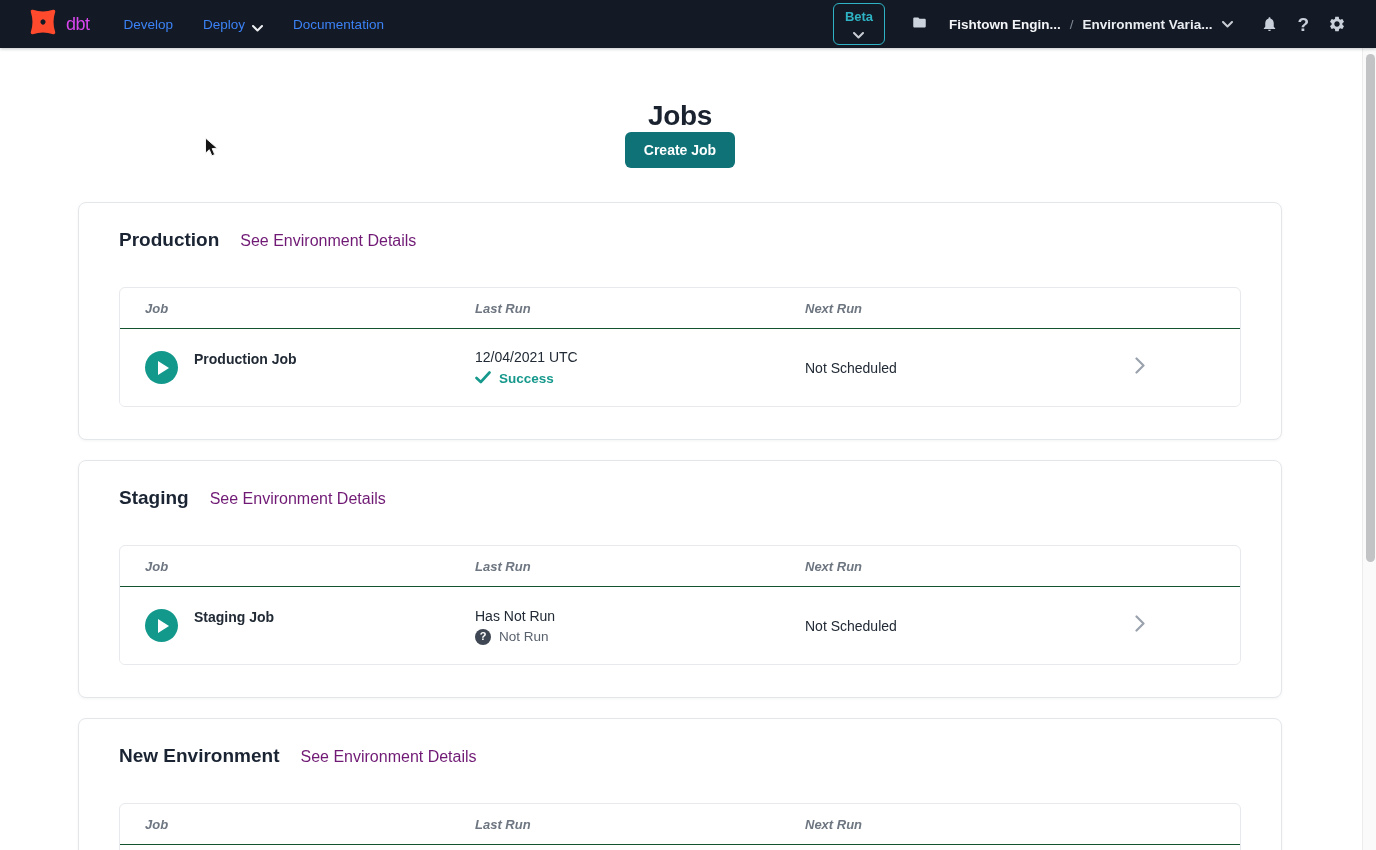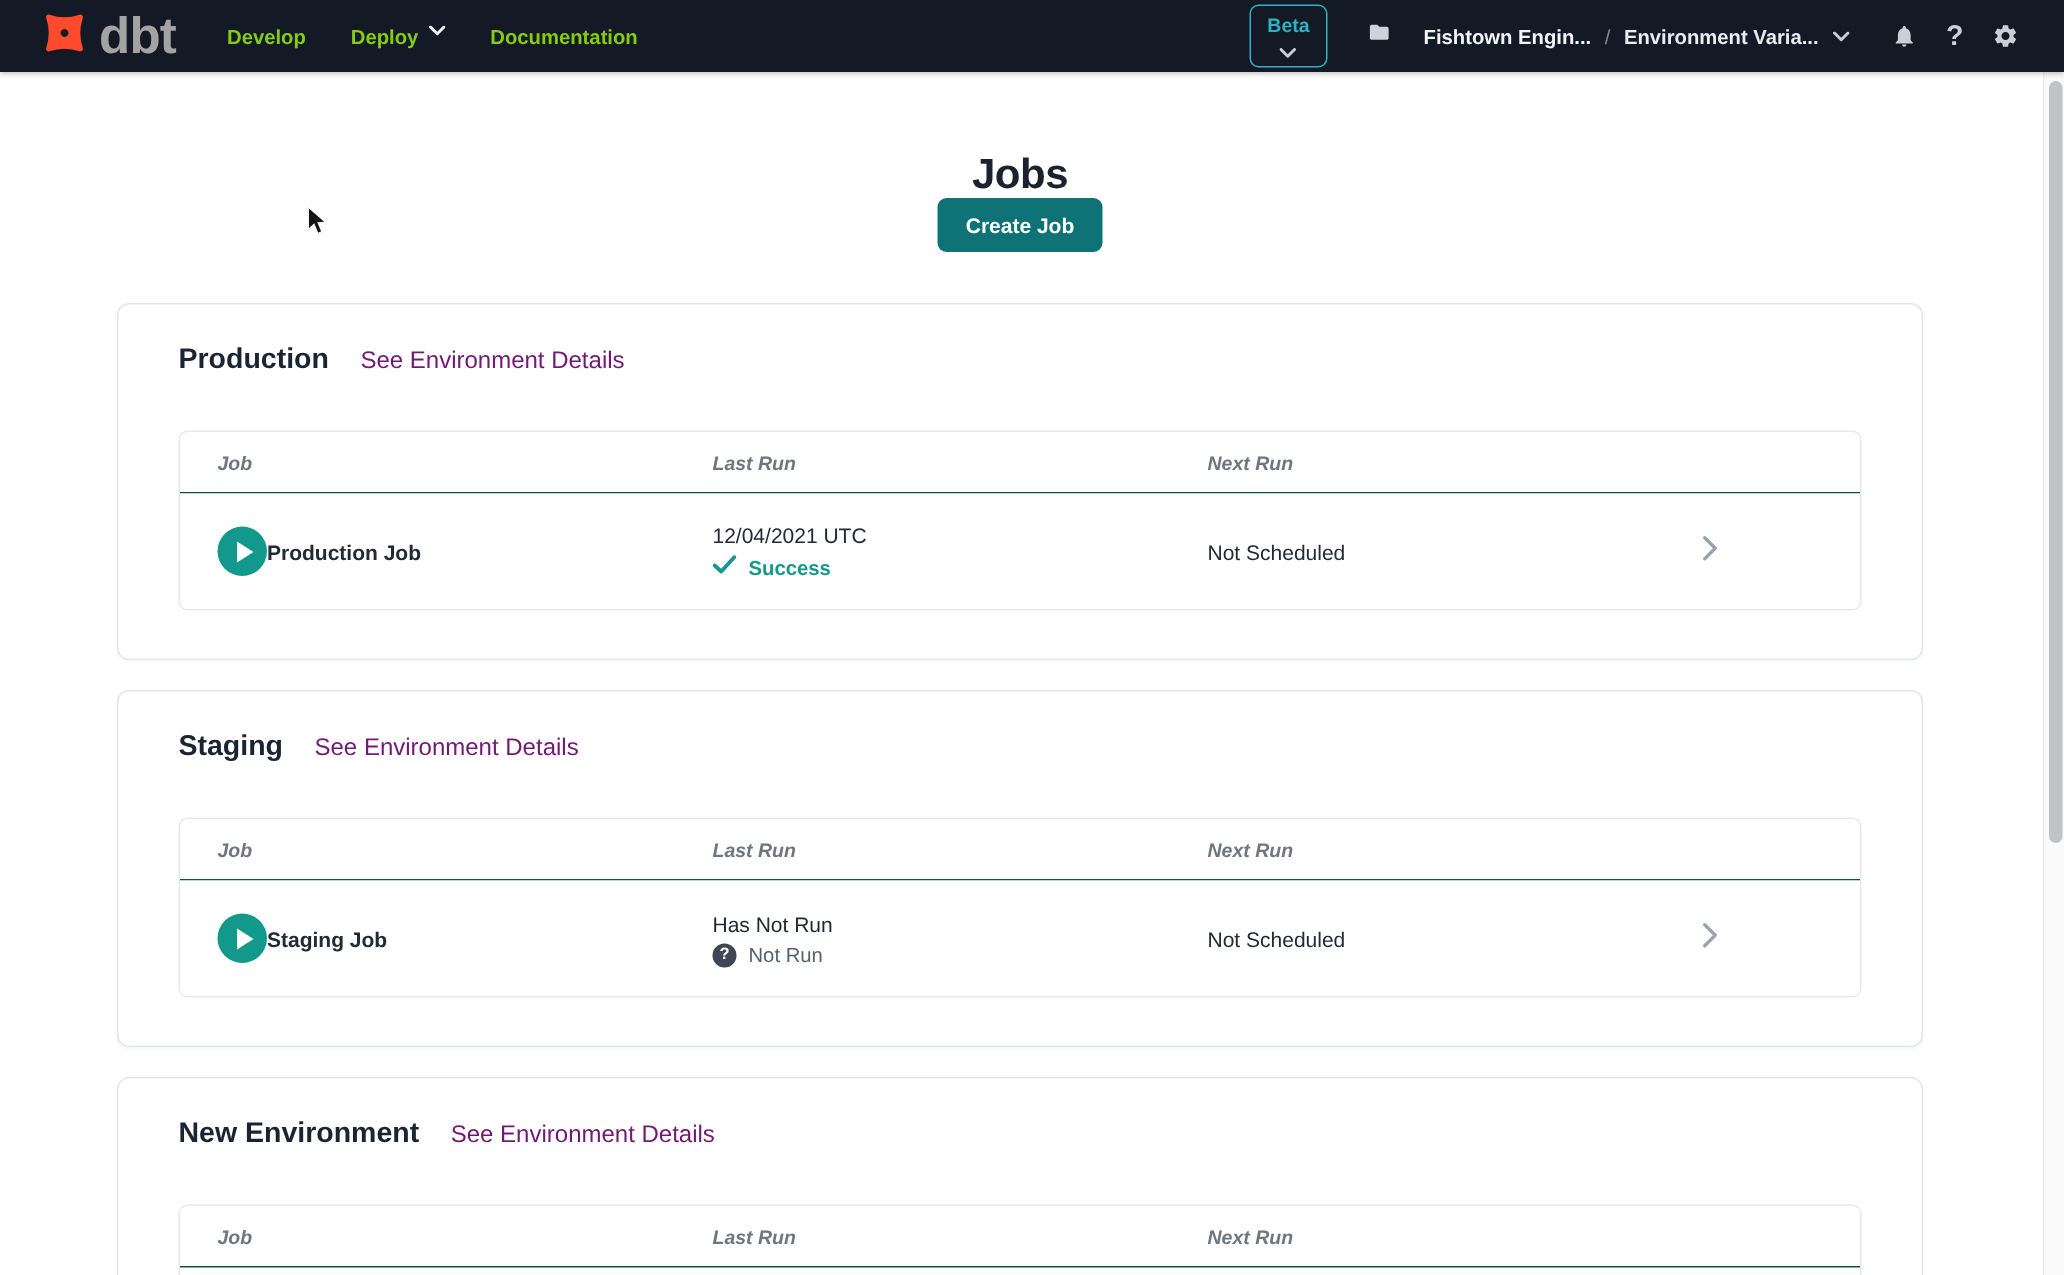--- a/index.html
+++ b/index.html
@@ -17,25 +17,25 @@
     background: #141a25;
     display: flex;
     align-items: center;
     padding: 0 30px 0 26px;
     position: relative;
     z-index: 5;
     box-shadow: 0 1px 3px rgba(20,26,37,0.25);
   }
   .logo { display: flex; align-items: center; gap: 6px; cursor: pointer; }
   .logo-mark { width: 34px; height: 34px; }
-  .logo-text { color: #a3a3a3; font-size: 34px; font-weight: 700; letter-spacing: -0.5px; line-height: 1; }
+  .logo-text { color: #d946ef; font-size: 18px; font-weight: 400; letter-spacing: -0.5px; line-height: 1; }
   .nav-items { display: flex; align-items: center; margin-left: 34px; gap: 30px; }
   .nav-item {
-    color: #84cc16; font-size: 13.5px; font-weight: 700;
-    display: flex; align-items: flex-start; gap: 7px; cursor: pointer;
+    color: #3b82f6; font-size: 13.5px; font-weight: 400;
+    display: flex; align-items: flex-end; gap: 7px; cursor: pointer;
   }
   .nav-right { margin-left: auto; display: flex; align-items: center; }
   .beta-btn {
     border: 1.5px solid #2eb3c4; border-radius: 6px;
     color: #2eb3c4; font-size: 13px; font-weight: 700;
     padding: 5px 11px; display: flex; align-items: center; gap: 8px;
     background: transparent; cursor: pointer; flex-direction: column;
   }
   .breadcrumb { display: flex; align-items: center; margin-left: 26px; cursor: pointer; }
   .crumb-project { color: #f3f5f8; font-size: 13.5px; font-weight: 700; margin-left: 21px; }
@@ -87,21 +87,21 @@
   .th { font-size: 13px; font-weight: 600; color: #6e7681; padding: 13px 0 12px 0; }
   .th-job { padding-left: 25px; }
   .trow {
     display: grid;
     grid-template-columns: 355px 330px 1fr 200px;
     align-items: center;
     min-height: 77px;
     cursor: pointer;
     background: #fff;
   }
-  .cell-job { display: flex; align-items: center; padding-left: 25px; }
+  .cell-job { display: flex; align-items: flex-start; gap: 16px; padding-left: 25px; }
   .play-btn {
     width: 33px; height: 33px; border-radius: 50%;
     background: #13998c; border: none; cursor: pointer;
     display: flex; align-items: center; justify-content: center;
     flex-shrink: 0;
   }
   .play-tri {
     width: 0; height: 0; margin-left: 3px;
     border-left: 11px solid #ffffff;
     border-top: 7px solid transparent;

